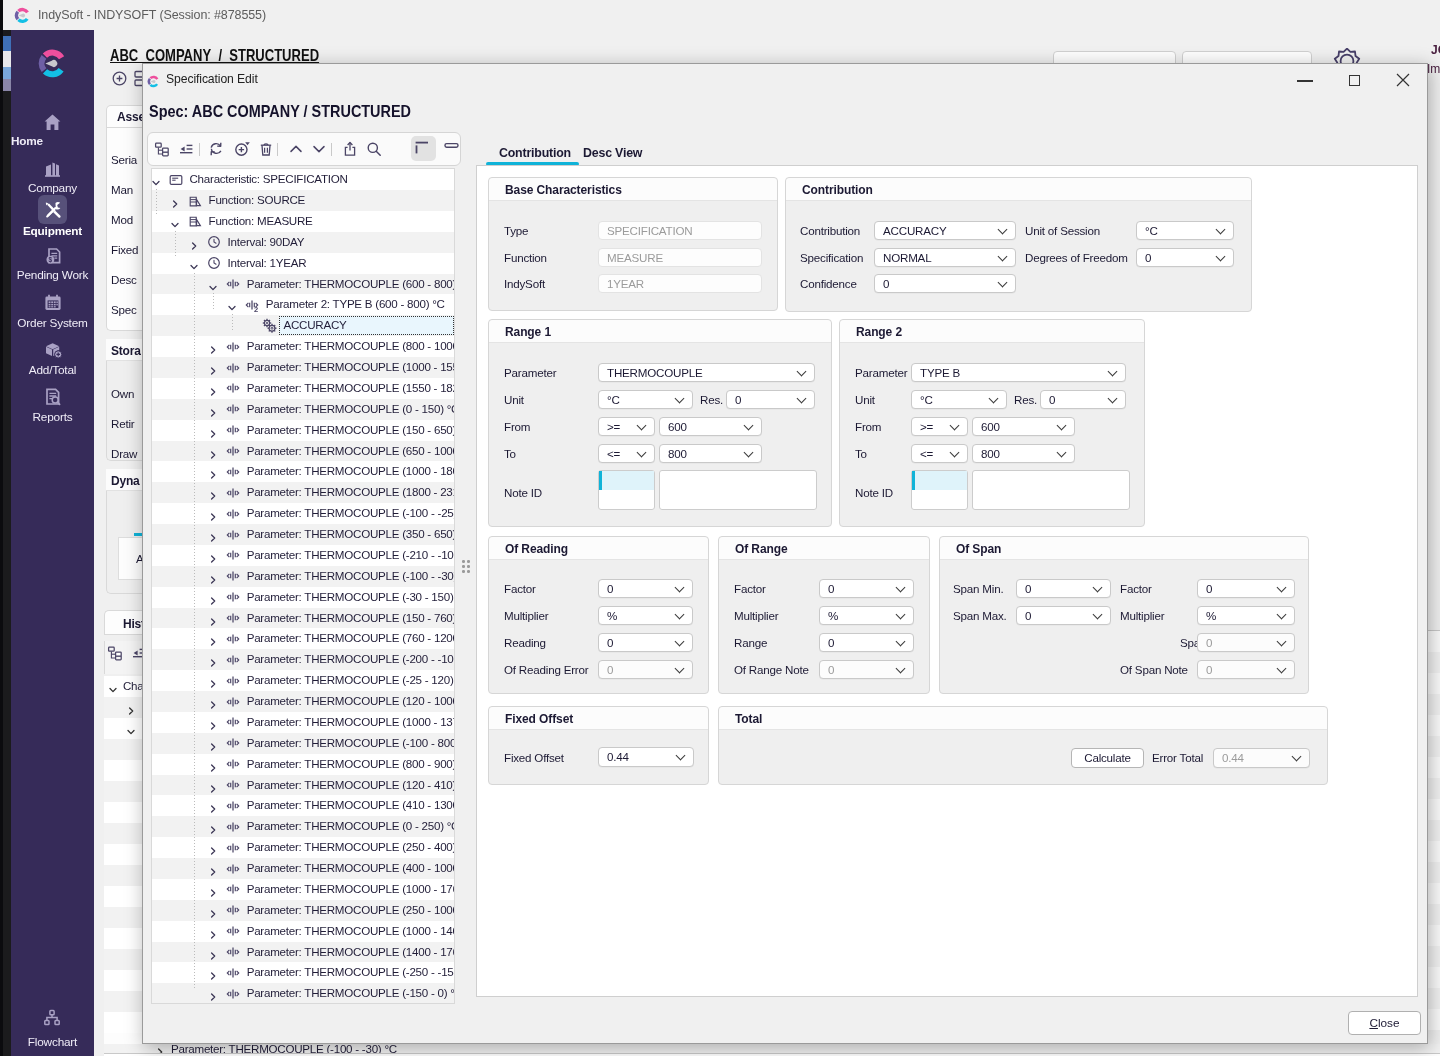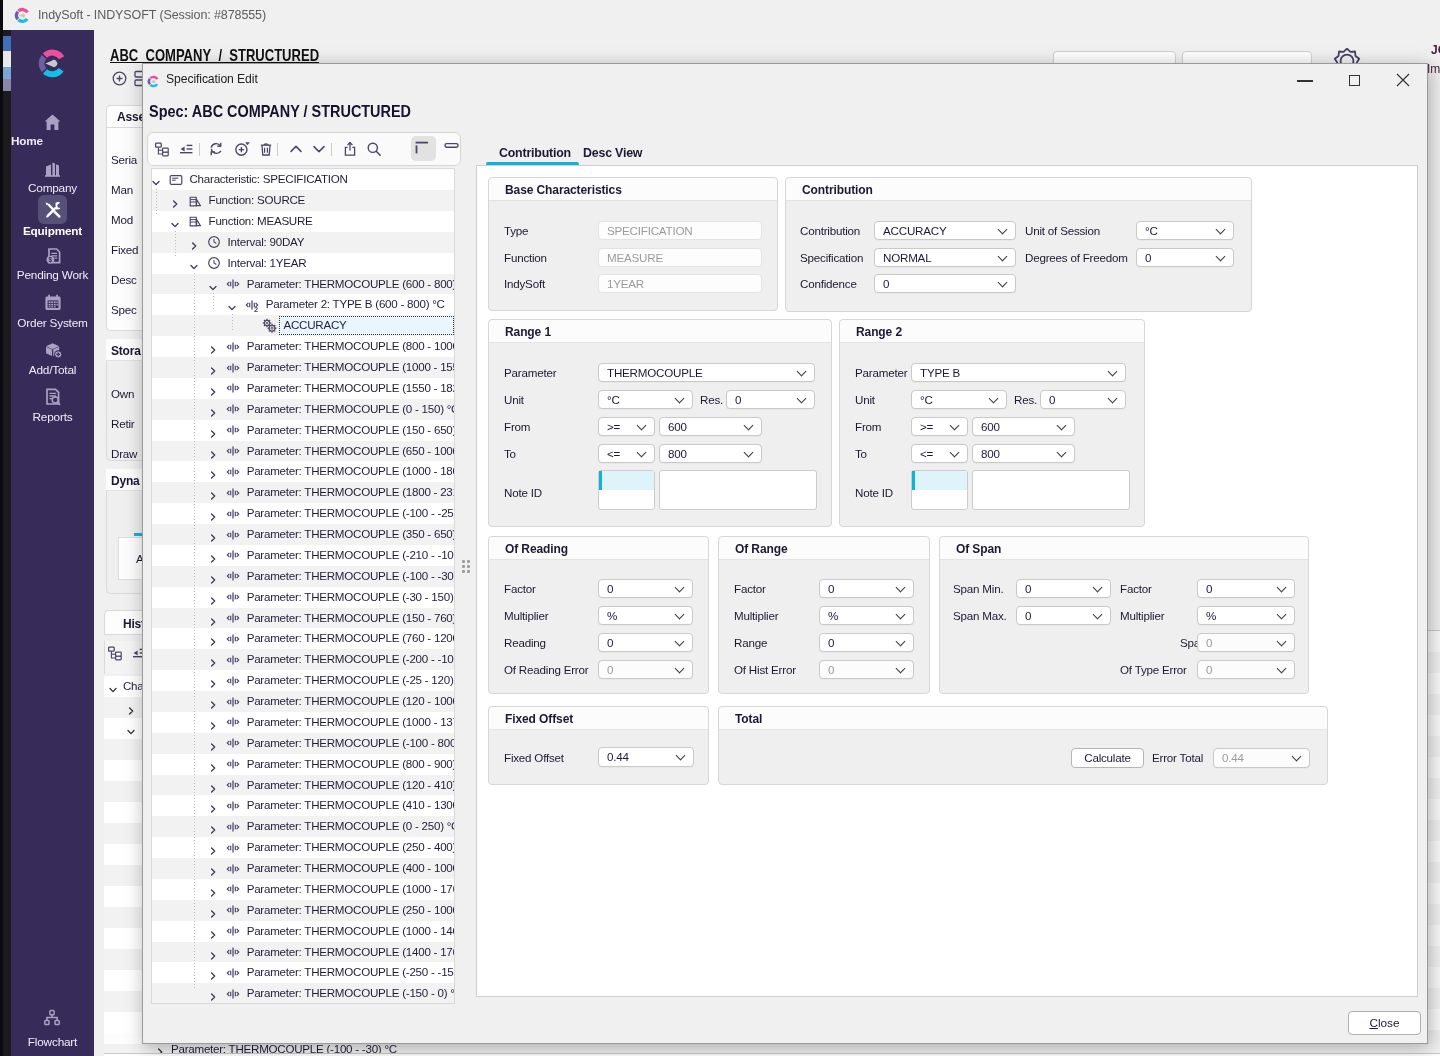--- a/index.html
+++ b/index.html
@@ -931,21 +931,21 @@
     <div class="dd" style="left:0;top:0;width:95px;height:19px;line-height:17px;">0<i></i></div>
   </div>
 <div class="abs" style="left:734px;top:609px;font-size:11.6px;letter-spacing:-0.2px;white-space:nowrap;">Multiplier</div>
 <div class="abs" style="left:819px;top:606px;">
     <div class="dd" style="left:0;top:0;width:95px;height:19px;line-height:17px;">%<i></i></div>
   </div>
 <div class="abs" style="left:734px;top:636px;font-size:11.6px;letter-spacing:-0.2px;white-space:nowrap;">Range</div>
 <div class="abs" style="left:819px;top:633px;">
     <div class="dd" style="left:0;top:0;width:95px;height:19px;line-height:17px;">0<i></i></div>
   </div>
-<div class="abs" style="left:734px;top:663px;font-size:11.6px;letter-spacing:-0.2px;white-space:nowrap;">Of Hist Error</div>
+<div class="abs" style="left:734px;top:663px;font-size:11.6px;letter-spacing:-0.2px;white-space:nowrap;">Of Range Note</div>
 <div class="abs" style="left:819px;top:660px;">
     <div class="dd dis" style="left:0;top:0;width:95px;height:19px;line-height:17px;">0<i></i></div>
   </div>
 <div class="abs" style="left:939px;top:536px;width:370px;height:158px;">
     <div class="fs" style="left:0;top:0;width:370px;height:158px;">
       <div class="hd">
         <span>Of Span</span>
       </div>
     </div>
   </div>
@@ -962,21 +962,21 @@
     <div class="dd" style="left:0;top:0;width:98px;height:19px;line-height:17px;">0<i></i></div>
   </div>
 <div class="abs" style="left:1120px;top:609px;font-size:11.6px;letter-spacing:-0.2px;white-space:nowrap;">Multiplier</div>
 <div class="abs" style="left:1197px;top:606px;">
     <div class="dd" style="left:0;top:0;width:98px;height:19px;line-height:17px;">%<i></i></div>
   </div>
 <div class="abs" style="left:1180px;top:636px;font-size:11.6px;letter-spacing:-0.2px;white-space:nowrap;">Span</div>
 <div class="abs" style="left:1197px;top:633px;">
     <div class="dd dis" style="left:0;top:0;width:98px;height:19px;line-height:17px;">0<i></i></div>
   </div>
-<div class="abs" style="left:1120px;top:663px;font-size:11.6px;letter-spacing:-0.2px;white-space:nowrap;">Of Type Error</div>
+<div class="abs" style="left:1120px;top:663px;font-size:11.6px;letter-spacing:-0.2px;white-space:nowrap;">Of Span Note</div>
 <div class="abs" style="left:1197px;top:660px;">
     <div class="dd dis" style="left:0;top:0;width:98px;height:19px;line-height:17px;">0<i></i></div>
   </div>
 <div class="abs" style="left:488px;top:706px;width:221px;height:79px;">
     <div class="fs" style="left:0;top:0;width:221px;height:79px;">
       <div class="hd">
         <span>Fixed Offset</span>
       </div>
     </div>
   </div>

